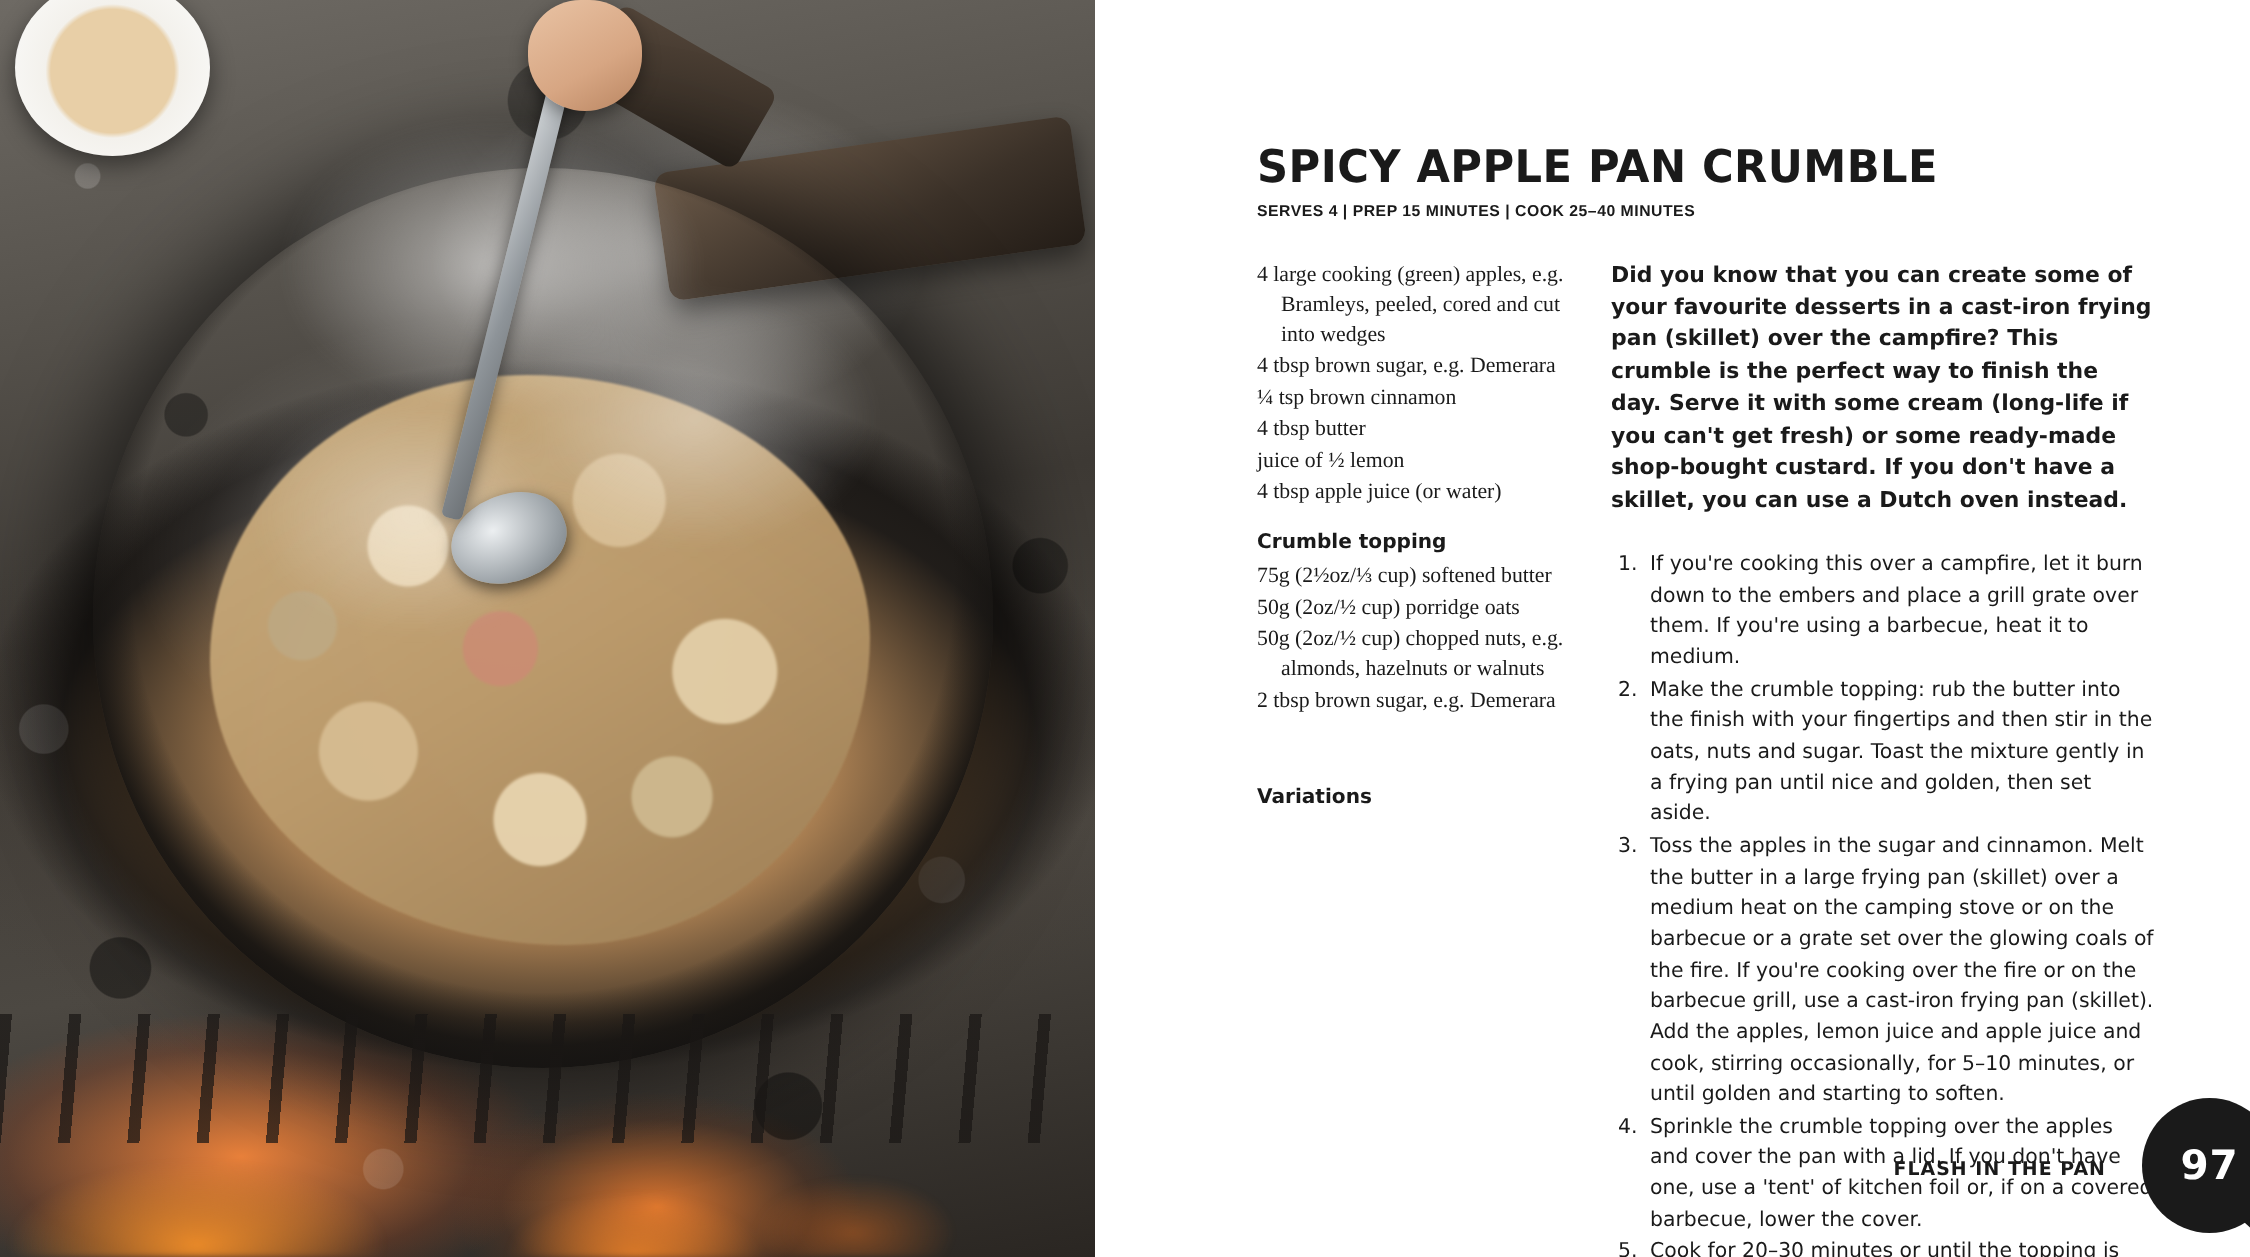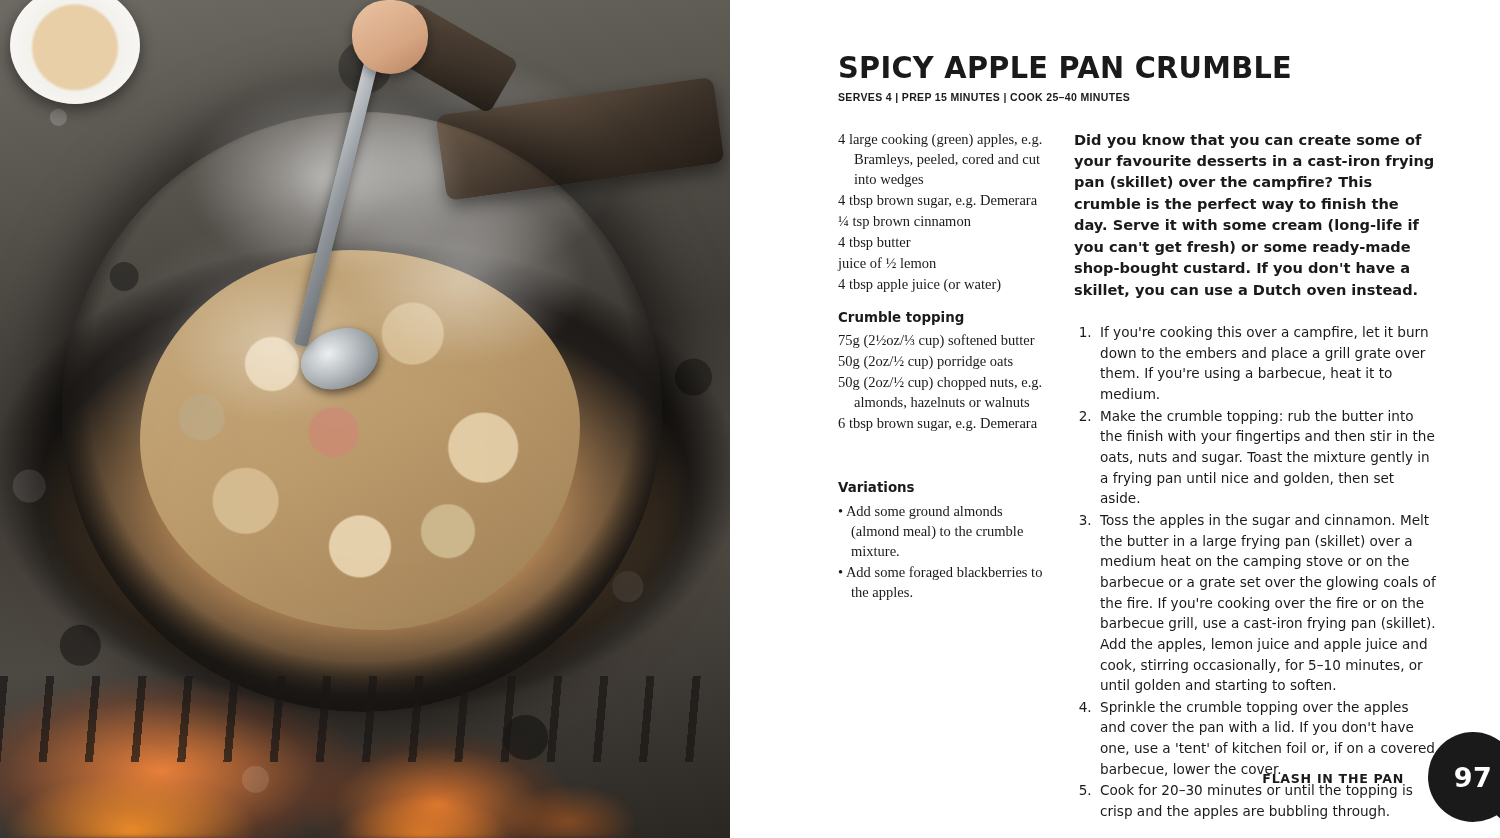--- a/index.html
+++ b/index.html
@@ -202,20 +202,21 @@
       repeating-linear-gradient(95deg, rgba(25,22,20,0.85) 0 8px, rgba(0,0,0,0) 8px 46px);
     opacity: .85;
   }
 
   
   .text-pane {
     position: relative;
     flex: 1 1 auto;
     padding: 52px 64px 0 108px;
     box-sizing: border-box;
+    margin-top: 44px;
   }
   .recipe-title {
     font-family: "DejaVu Sans", sans-serif;
     font-weight: bold;
     font-size: 30px;
     letter-spacing: 0.3px;
     margin: 0 0 7px 0;
     line-height: 1.05;
     text-transform: uppercase;
     transform: scaleX(0.96);
@@ -377,28 +378,24 @@
           <li>4 tbsp butter</li>
           <li>juice of ½ lemon</li>
           <li>4 tbsp apple juice (or water)</li>
         </ul>
 
         <div class="sub-head">Crumble topping</div>
         <ul class="ing-list">
           <li>75g (2½oz/⅓ cup) softened butter</li>
           <li>50g (2oz/½ cup) porridge oats</li>
           <li>50g (2oz/½ cup) chopped nuts, e.g. almonds, hazelnuts or walnuts</li>
-          <li>6 tbsp brown sugar, e.g. Demerara</li>
+          <li>2 tbsp brown sugar, e.g. Demerara</li>
         </ul>
 
         <div class="variations-head">Variations</div>
-        <ul class="bullets">
-          <li>• Add some ground almonds (almond meal) to the crumble mixture.</li>
-          <li>• Add some foraged blackberries to the apples.</li>
-        </ul>
       </div>
 
       <div class="col-right">
         <p class="intro">Did you know that you can create some of your favourite desserts in a cast-iron frying pan (skillet) over the campfire? This crumble is the perfect way to finish the day. Serve it with some cream (long-life if you can't get fresh) or some ready-made shop-bought custard. If you don't have a skillet, you can use a Dutch oven instead.</p>
         <ol class="steps">
           <li>If you're cooking this over a campfire, let it burn down to the embers and place a grill grate over them. If you're using a barbecue, heat it to medium.</li>
           <li>Make the crumble topping: rub the butter into the finish with your fingertips and then stir in the oats, nuts and sugar. Toast the mixture gently in a frying pan until nice and golden, then set aside.</li>
           <li>Toss the apples in the sugar and cinnamon. Melt the butter in a large frying pan (skillet) over a medium heat on the camping stove or on the barbecue or a grate set over the glowing coals of the fire. If you're cooking over the fire or on the barbecue grill, use a cast-iron frying pan (skillet). Add the apples, lemon juice and apple juice and cook, stirring occasionally, for 5–10 minutes, or until golden and starting to soften.</li>
           <li>Sprinkle the crumble topping over the apples and cover the pan with a lid. If you don't have one, use a 'tent' of kitchen foil or, if on a covered barbecue, lower the cover.</li>
           <li>Cook for 20–30 minutes or until the topping is crisp and the apples are bubbling through.</li>

